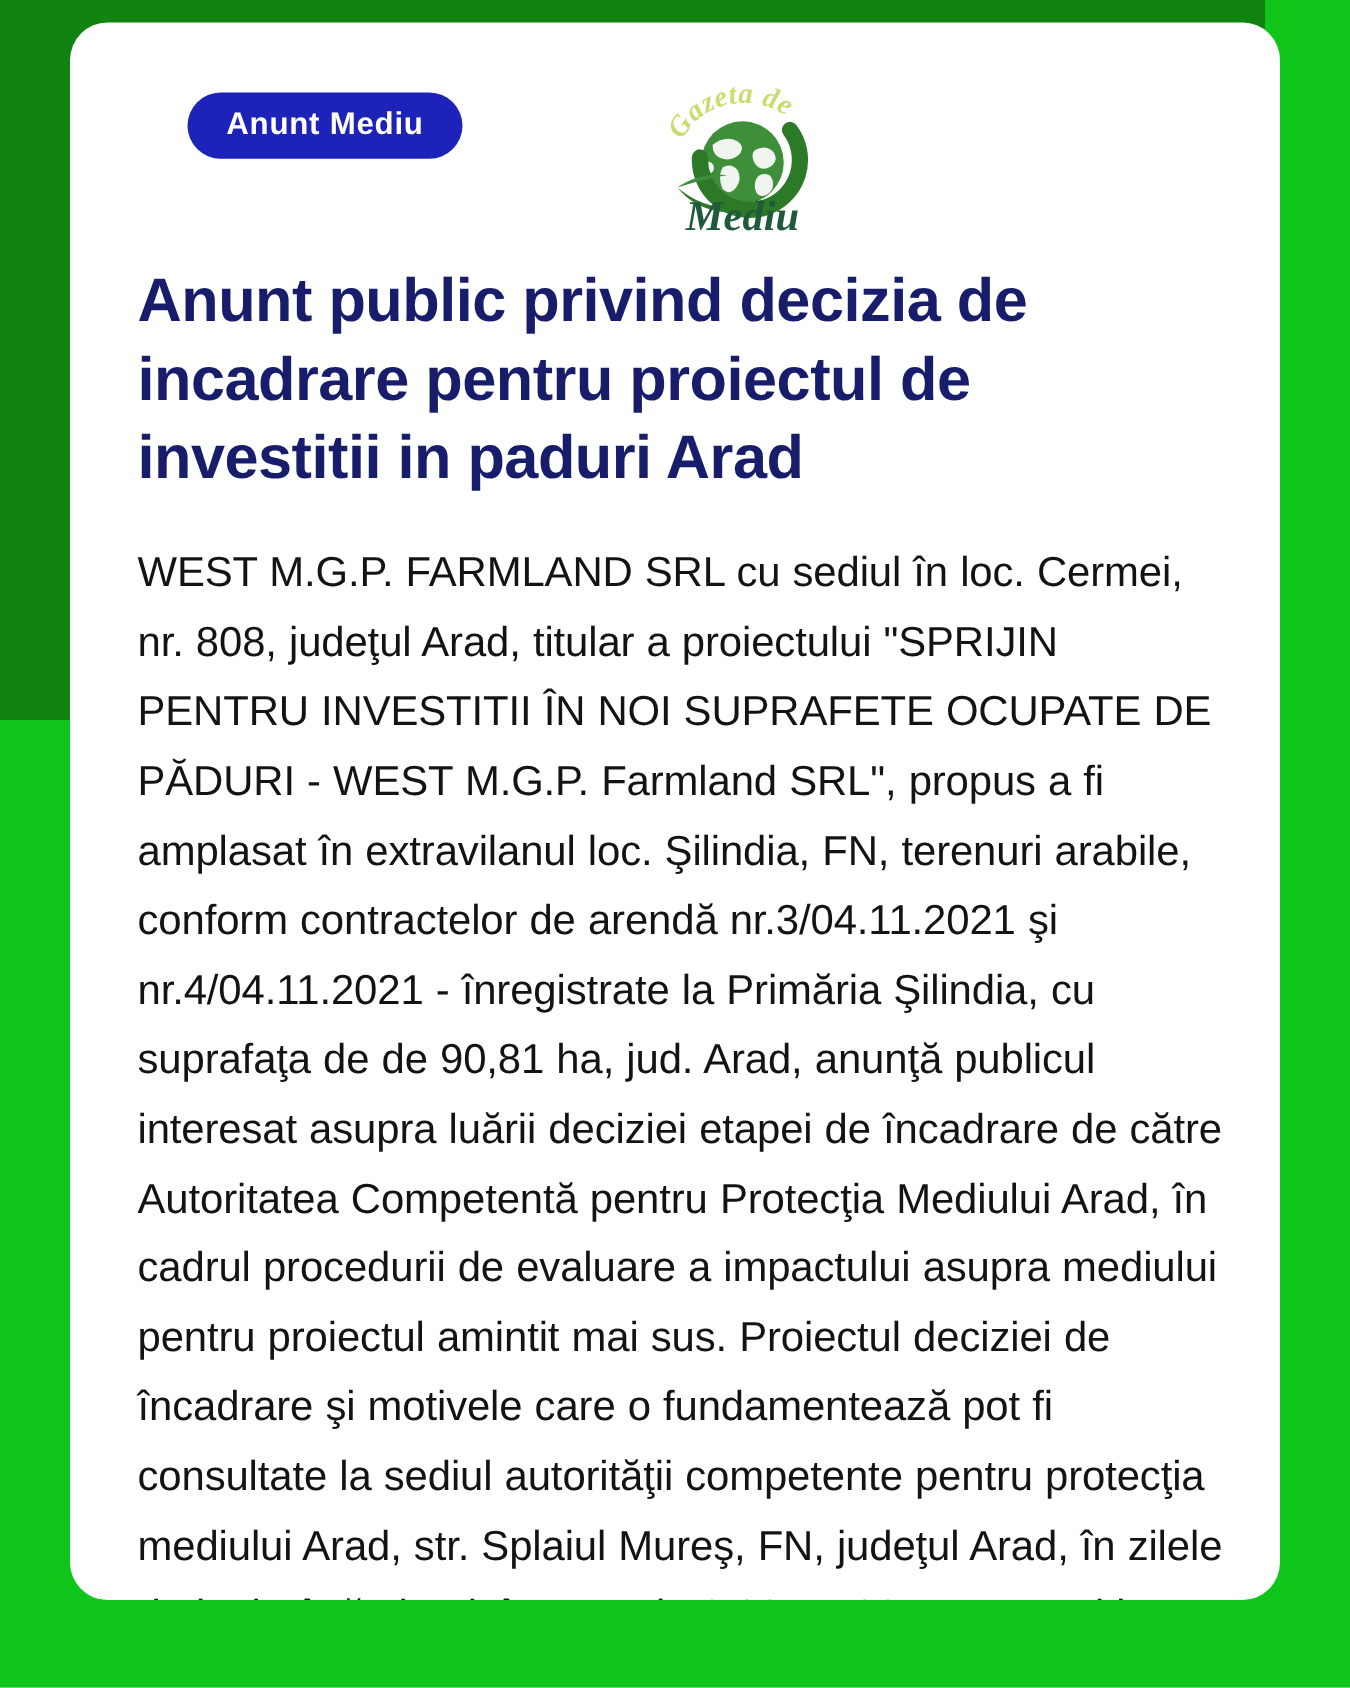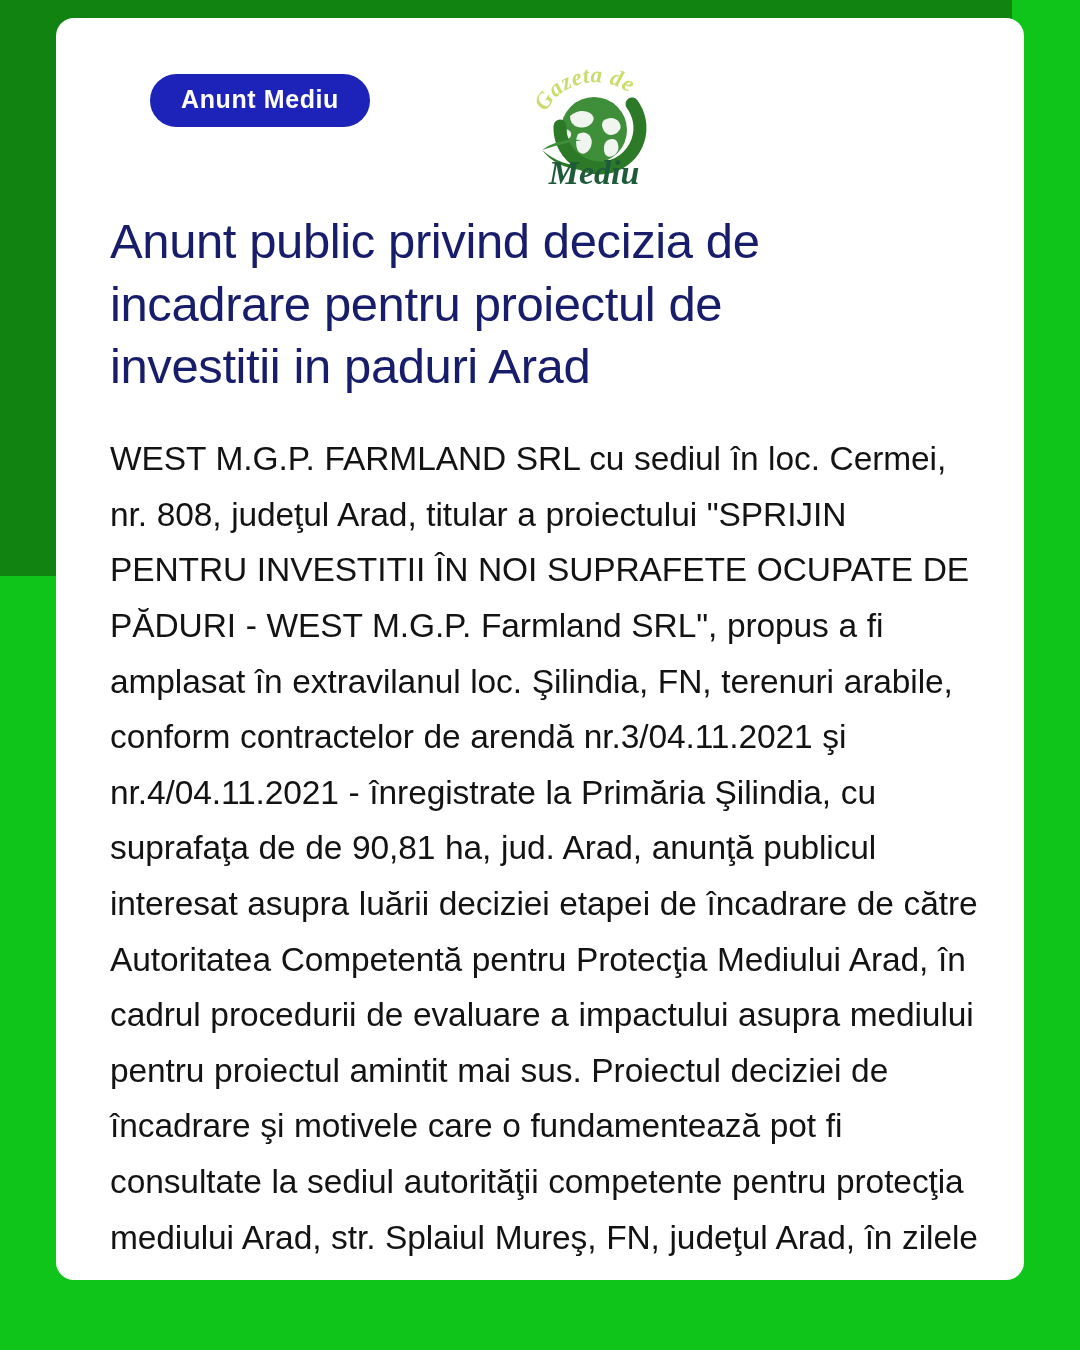--- a/index.html
+++ b/index.html
@@ -31,21 +31,21 @@
   }
 
   
   .card {
     position: absolute;
     left: 56px;
     top: 18px;
     width: 968px;
     height: 1262px;
     background: #FFFFFF;
-    border-radius: 18px;
+    border-radius: 30px;
     overflow: hidden;
     box-sizing: border-box;
     padding: 36px 52px 0 52px;
   }
 
   
   .header-row {
     position: relative;
     height: 132px;
   }
@@ -72,21 +72,21 @@
     width: 148px;
     height: 128px;
   }
   .logo svg { display: block; width: 148px; height: 128px; }
 
   
   .title {
     margin: 24px 0 0 2px;
     color: #181D6B;
     font-size: 49px;
-    font-weight: 400;
+    font-weight: 700;
     line-height: 1.28;
     letter-spacing: -0.4px;
     width: 790px;
   }
 
   
   .body-text {
     margin: 33px 0 0 2px;
     color: #131313;
     font-size: 33.5px;

